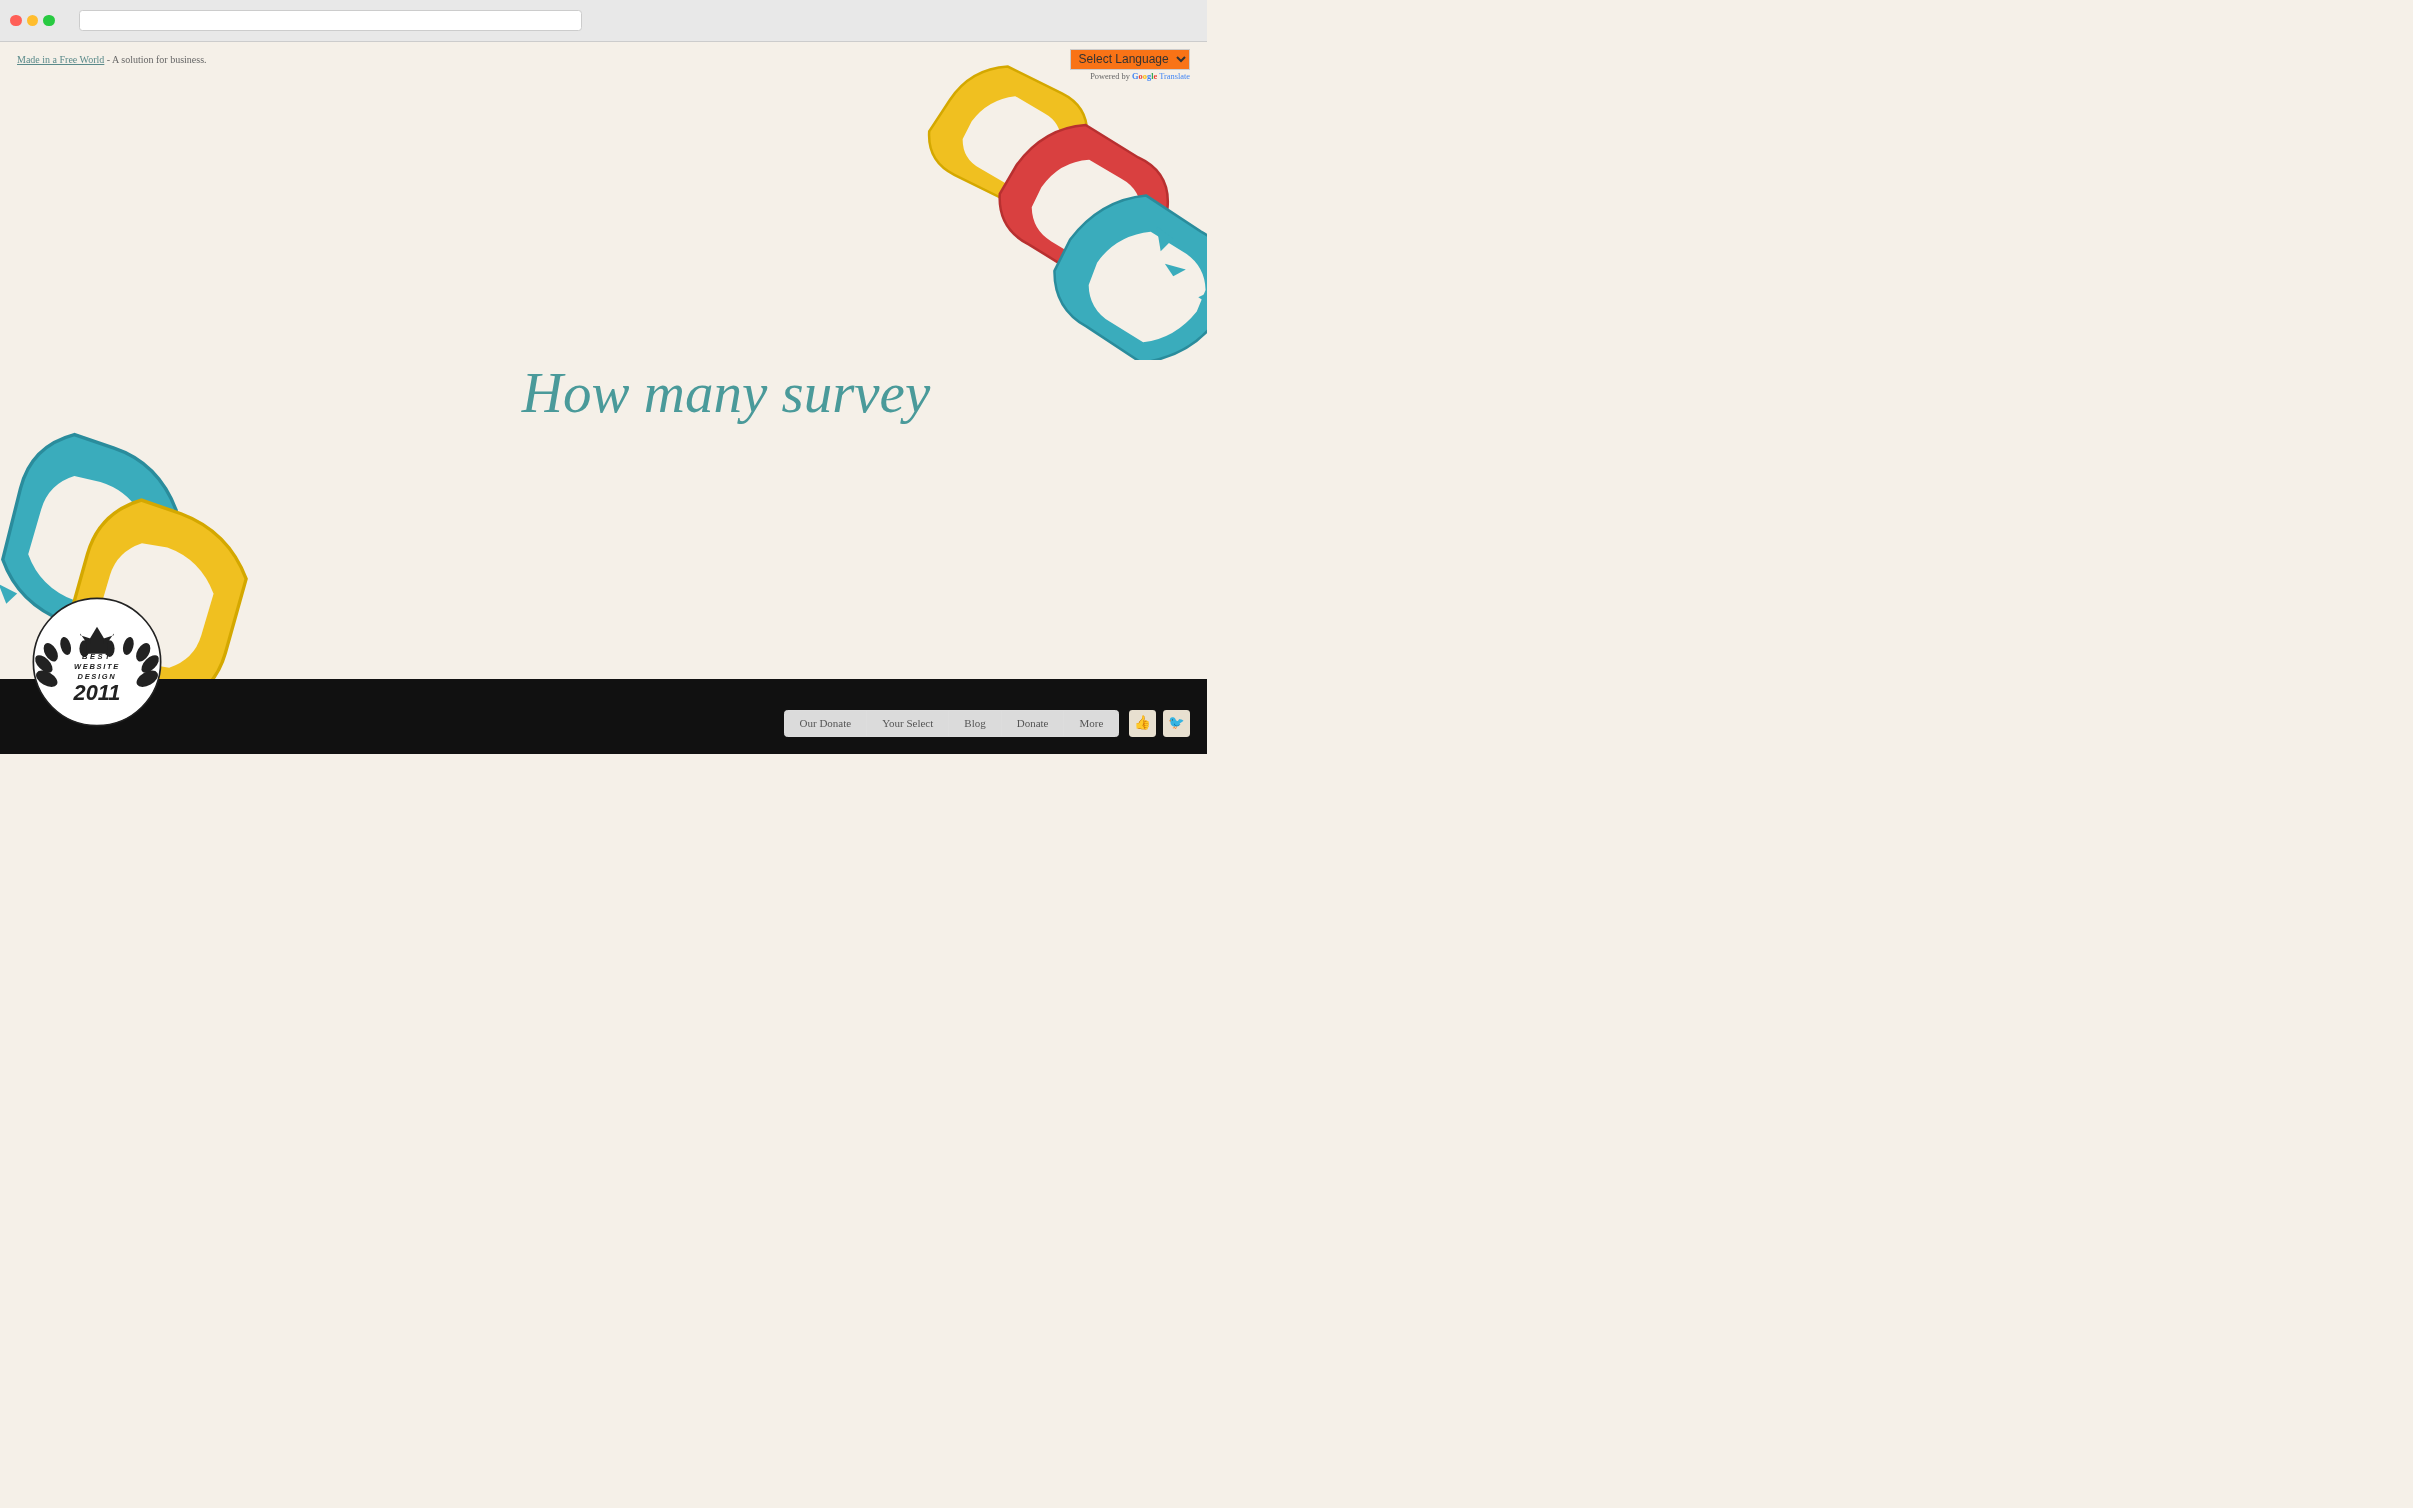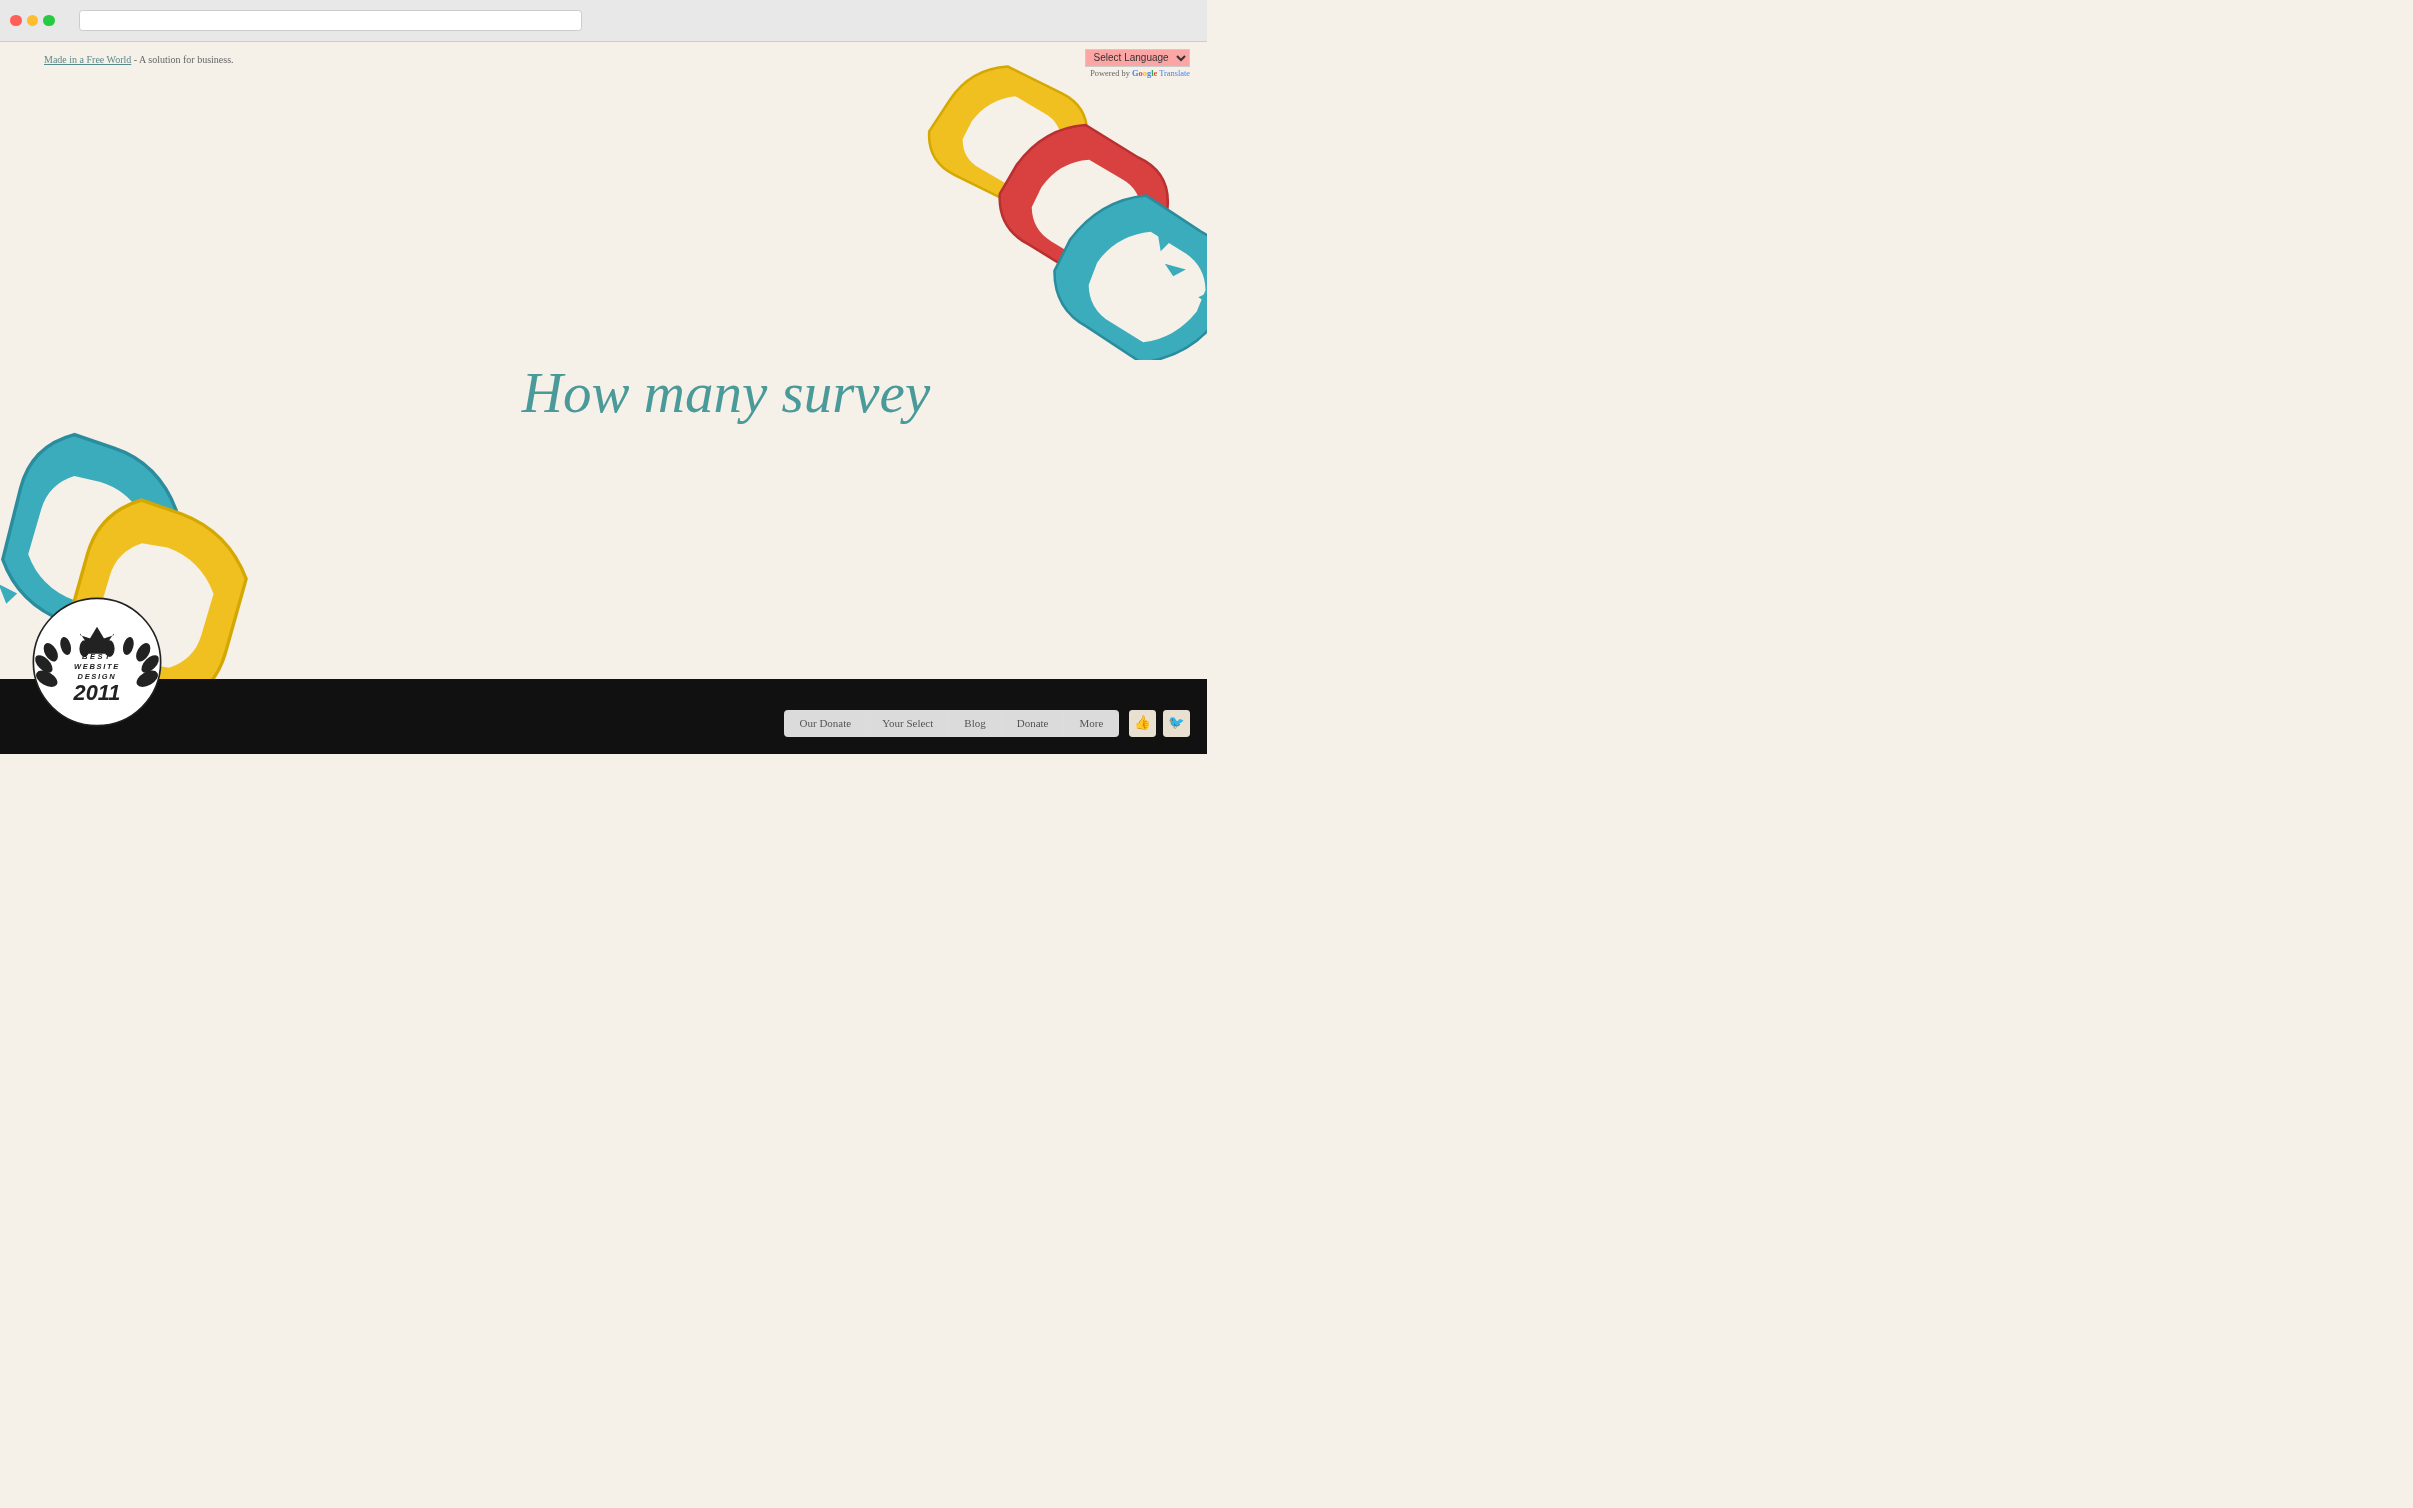--- a/index.html
+++ b/index.html
@@ -79,35 +79,34 @@
 
     .site-tagline {
       font-size: 10px;
       color: #666;
     }
 
     .site-link {
       color: #5a8a8a;
       text-decoration: underline;
       font-size: 10px;
-      margin-left: 27px;
     }
 
     .translate-widget {
       position: absolute;
       top: 6.7px;
       right: 17px;
       text-align: right;
     }
 
     .translate-select {
-      font-size: 10px;
+      font-size: 12px;
       padding: 1.7px 3.4px;
       border: 0.8px solid #ccc;
-      background: #fca5a5;
+      background: #f97316;
       color: #333;
     }
 
     .translate-powered {
       font-size: 8.4px;
       color: #666;
       margin-top: 1.7px;
     }
 
     .translate-powered a {

